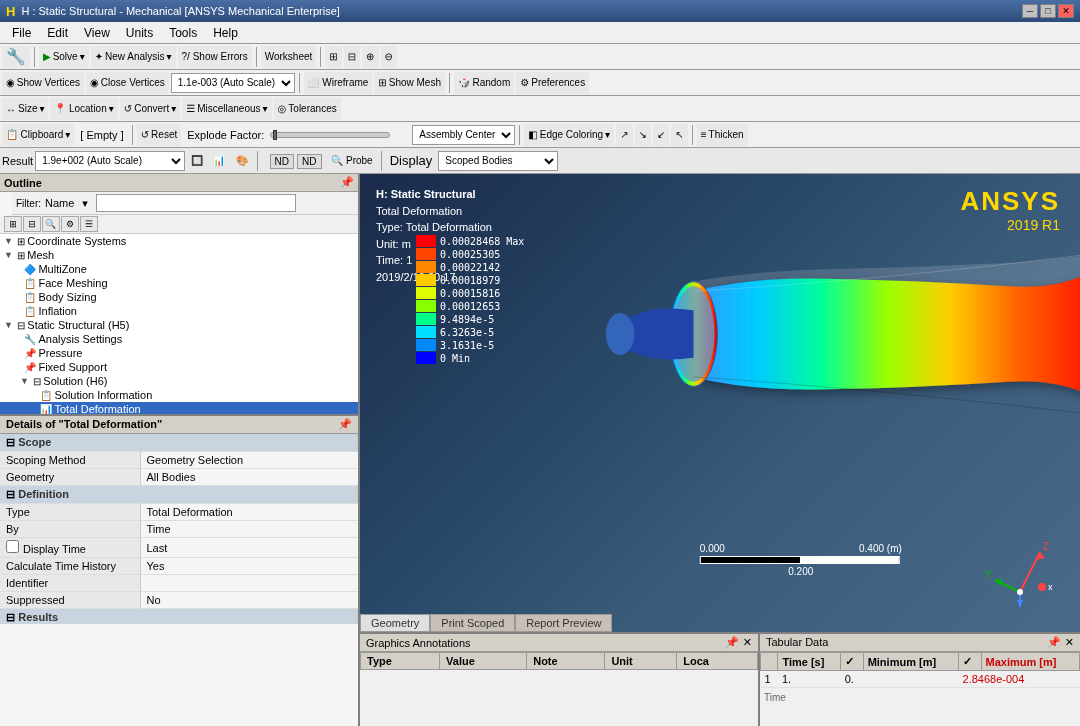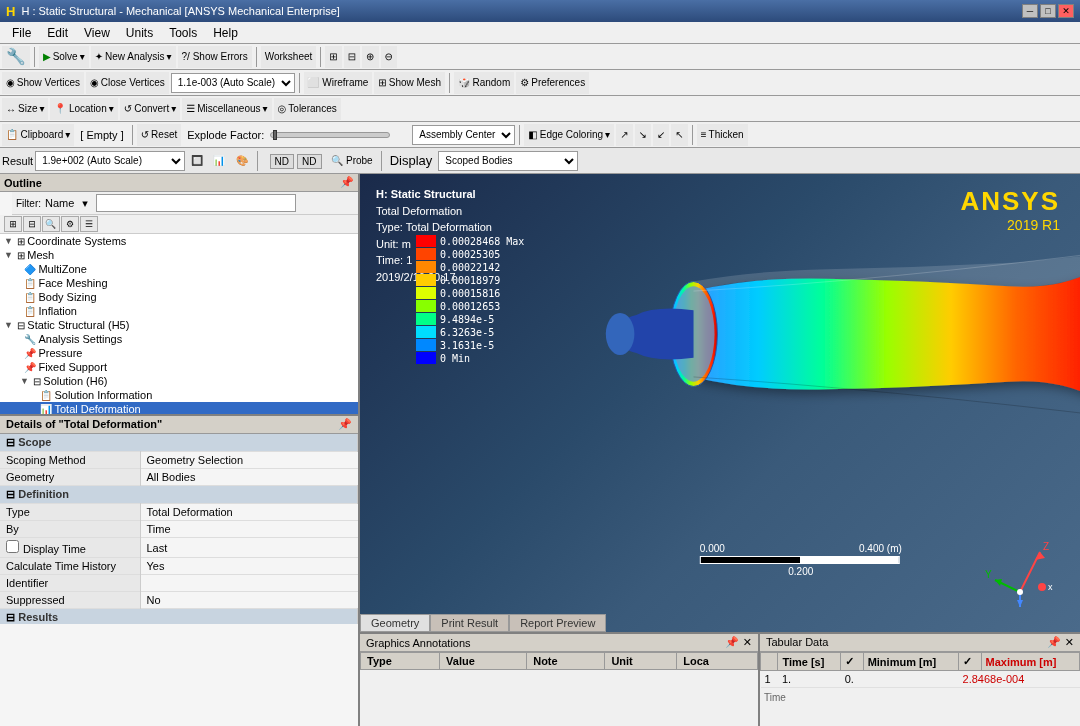--- a/index.html
+++ b/index.html
@@ -261,21 +261,21 @@
   <div style="margin-left:8px;">
     <span style="background:#ddd;border:1px solid #999;padding:1px 4px;font-size:10px;cursor:pointer;">ND</span>
     <span style="background:#ddd;border:1px solid #999;padding:1px 4px;font-size:10px;cursor:pointer;">ND</span>
   </div>
   <div class="tb-btn" style="margin-left:4px;">
     <span>🔍</span> 
       <span>Probe</span>
   </div>
   <div class="tb-sep"></div>
   <span style="font-size:13px;padding:0 4px;">Display</span>
-  <select class="tb-dropdown" style="width:140px;">
+  <select class="tb-dropdown" style="width:120px;">
     <option>Scoped Bodies</option>
   </select>
 </div>
 
 <div id="main">
 
   <div id="left-panel">
 
     <div id="outline-header">
       <span>Outline</span>
@@ -548,21 +548,21 @@
         <text x="5" y="46" fill="#00BB00" font-size="10">Y</text>
 
         <line x1="40" y1="60" x2="40" y2="75" stroke="#4488FF" stroke-width="2"></line>
         <polygon points="40,75 37,68 43,68" fill="#4488FF"></polygon>
 
         <circle cx="40" cy="60" r="3" fill="white"></circle>
       </svg>
 
       <div style="position:absolute;bottom:0;left:0;display:flex;">
         <div class="panel-tab active" style="background:#e0e0e0;border:1px solid #999;padding:2px 10px;font-size:11px;cursor:pointer;color:#333;">Geometry</div>
-        <div class="panel-tab" style="background:#c8c0b8;border:1px solid #999;padding:2px 10px;font-size:11px;cursor:pointer;color:#333;">Print Result</div>
+        <div class="panel-tab" style="background:#c8c0b8;border:1px solid #999;padding:2px 10px;font-size:11px;cursor:pointer;color:#333;">Print Scoped</div>
         <div class="panel-tab" style="background:#c8c0b8;border:1px solid #999;padding:2px 10px;font-size:11px;cursor:pointer;color:#333;">Report Preview</div>
       </div>
 
     </div>
 
     <div id="bottom-area">
 
       <div id="graphics-panel">
         <div id="graphics-header">
           <span>Graphics Annotations</span>

